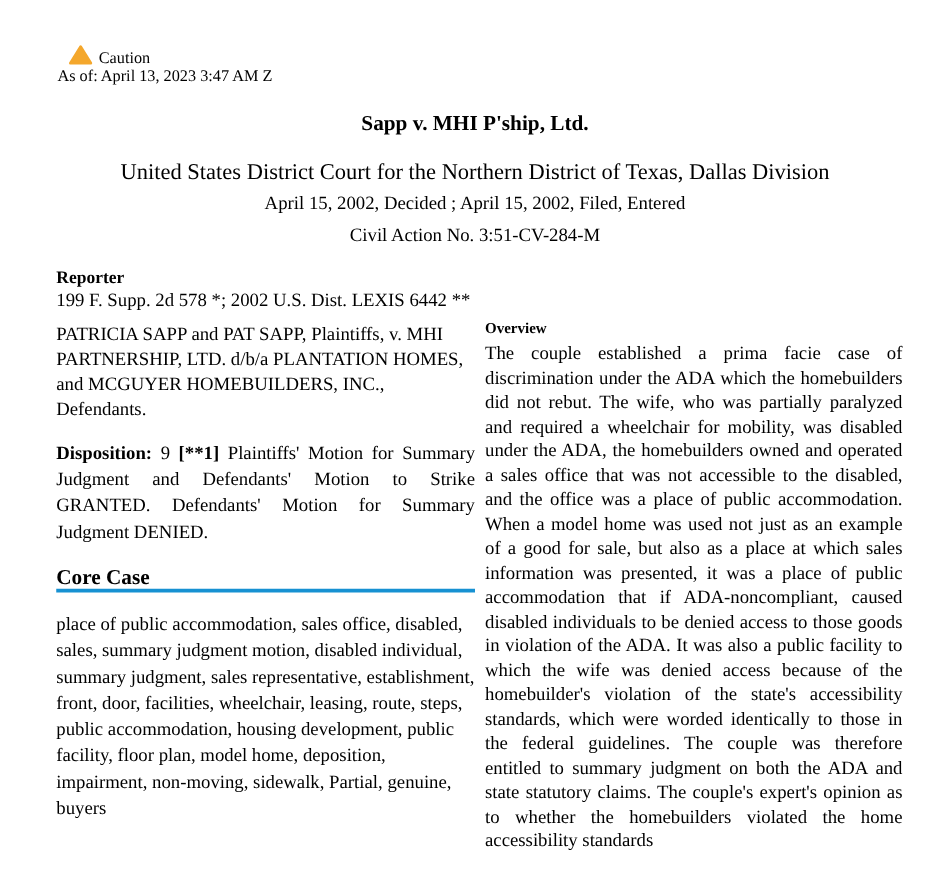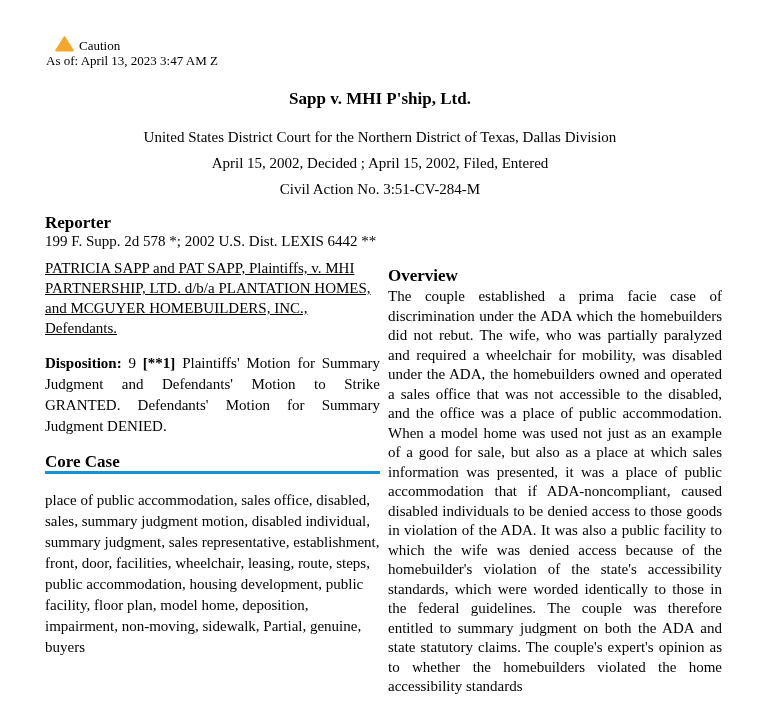--- a/index.html
+++ b/index.html
@@ -20,44 +20,44 @@
     font-size:13px;line-height:15px;
   }
   .caution-row svg{display:block;margin-bottom:1px;}
   .asof{
     position:absolute;left:46px;top:53px;
     font-size:13px;line-height:15px;
   }
 
   .center{position:absolute;left:0;width:760px;text-align:center;}
   .title{top:89px;font-size:17px;font-weight:bold;line-height:20px;}
-  .court{top:129px;font-size:15px;line-height:17px;}
+  .court{top:129px;font-size:18px;line-height:17px;}
   .dates{top:155px;font-size:15px;line-height:17px;}
   .docket{top:181px;font-size:15px;line-height:17px;}
 
   .col{position:absolute;top:214px;font-size:15px;}
   .col-left{left:45px;width:335px;}
   .col-right{left:388px;width:334px;}
 
-  .reporter-heading{font-weight:bold;font-size:17px;line-height:18px;}
+  .reporter-heading{font-weight:bold;font-size:14px;line-height:18px;}
   .citation{font-size:15px;line-height:19px;}
-  .parties{margin:7px 0 0 0;line-height:20px;text-decoration:underline;}
+  .parties{margin:7px 0 0 0;line-height:20px;}
   .disposition{margin:15px 0 0 0;line-height:21px;text-align:justify;}
   .disposition b{font-weight:bold;}
 
   .section-heading{
     margin:15px 0 0 0;
     font-size:17px;font-weight:bold;line-height:19px;
     border-bottom:3px solid var(--rule-blue);
     padding-bottom:0;
   }
   .core-terms{margin:16px 0 0 0;line-height:21px;}
   .case-summary-heading{margin:1px 0 0 0;}
 
-  .overview-heading{margin-top:52px;font-weight:bold;font-size:17px;line-height:19px;}
+  .overview-heading{margin-top:39px;font-weight:bold;font-size:12px;line-height:19px;}
   .overview-text{margin:2px 0 0 0;line-height:19.5px;text-align:justify;}
 </style>
 </head>
 <body>
 
 <div class="page">
 
   <div class="caution-row">
     <svg width="19" height="16" viewBox="0 0 19 16">
       <path d="M9.5 1.2 L17.8 14.6 L1.2 14.6 Z" fill="var(--caution-amber)" stroke="var(--caution-amber)" stroke-width="2" stroke-linejoin="round"></path>

